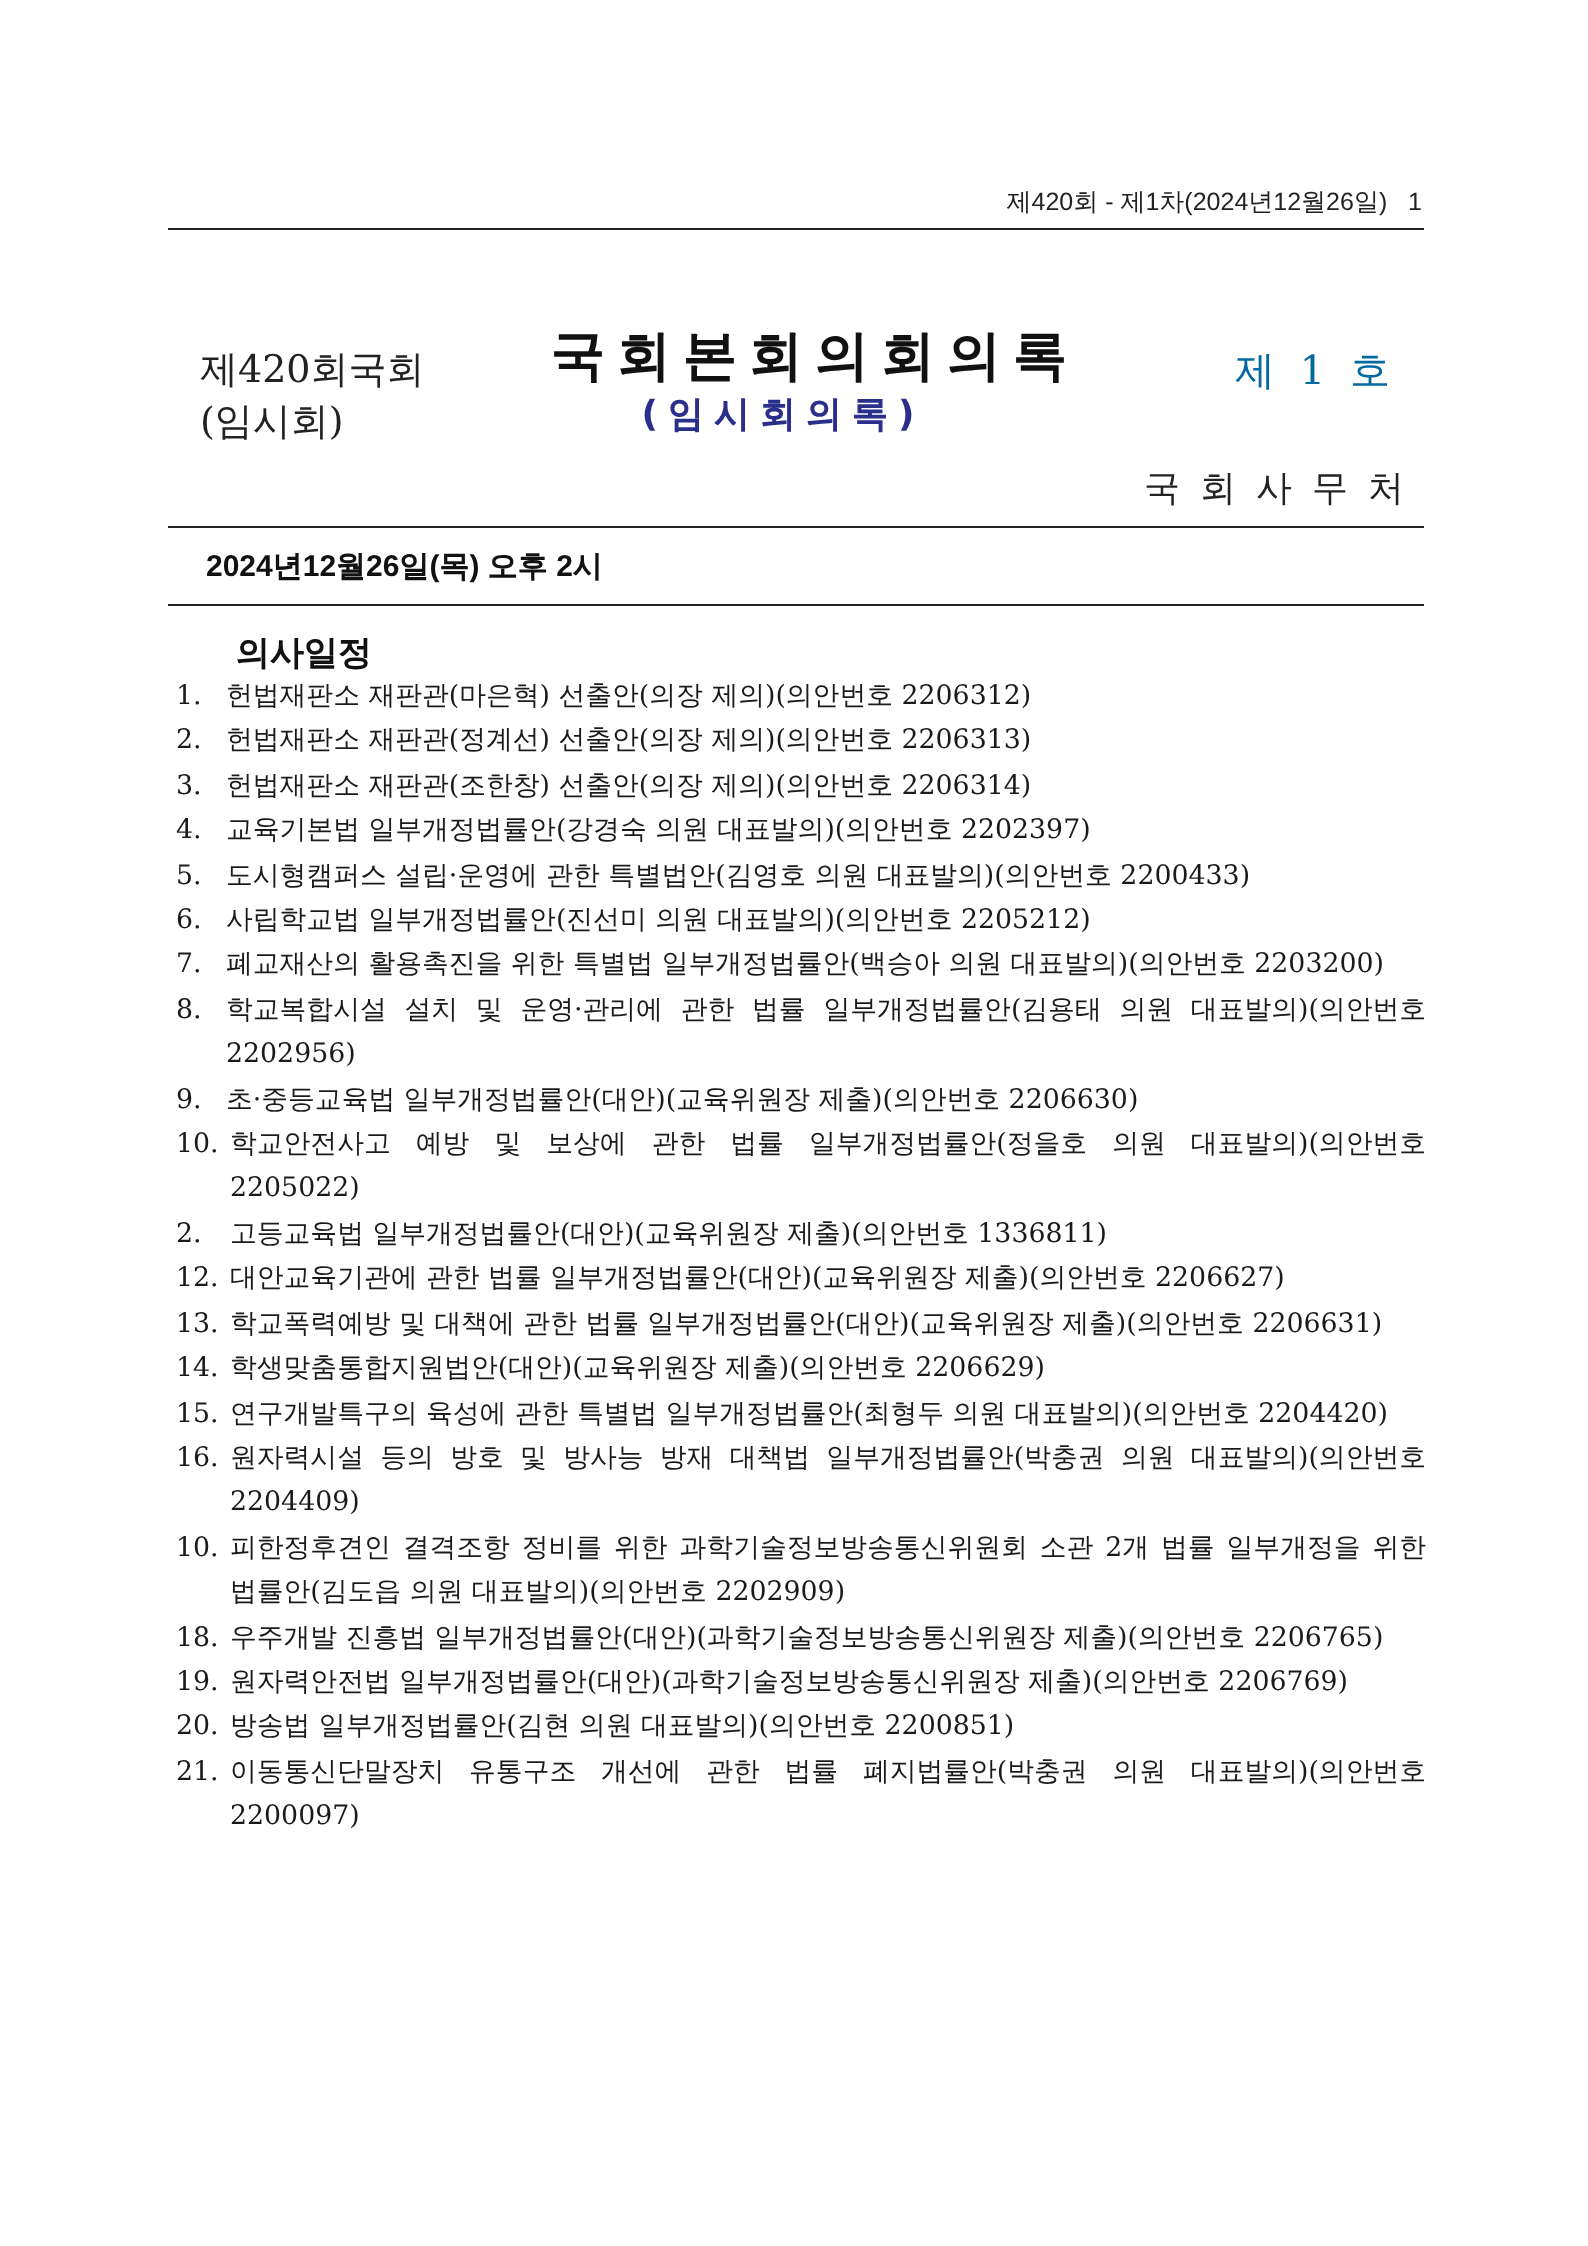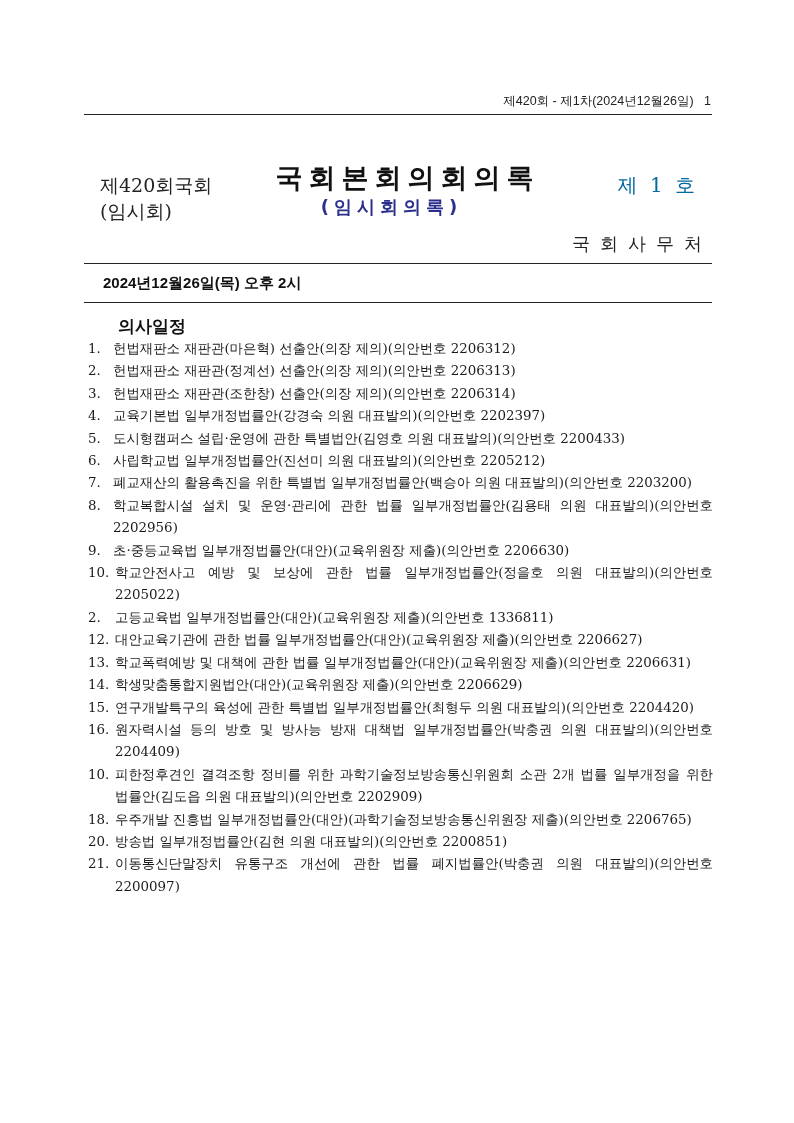--- a/index.html
+++ b/index.html
@@ -84,16 +84,17 @@
     <li><span class="num">9.</span><span>초·중등교육법 일부개정법률안(대안)(교육위원장 제출)(의안번호 2206630)</span></li>
     <li class="two-digit"><span class="num">10.</span><span>학교안전사고 예방 및 보상에 관한 법률 일부개정법률안(정을호 의원 대표발의)(의안번호 2205022)</span></li>
     <li class="two-digit"><span class="num">2.</span><span>고등교육법 일부개정법률안(대안)(교육위원장 제출)(의안번호 1336811)</span></li>
     <li class="two-digit"><span class="num">12.</span><span>대안교육기관에 관한 법률 일부개정법률안(대안)(교육위원장 제출)(의안번호 2206627)</span></li>
     <li class="two-digit"><span class="num">13.</span><span>학교폭력예방 및 대책에 관한 법률 일부개정법률안(대안)(교육위원장 제출)(의안번호 2206631)</span></li>
     <li class="two-digit"><span class="num">14.</span><span>학생맞춤통합지원법안(대안)(교육위원장 제출)(의안번호 2206629)</span></li>
     <li class="two-digit"><span class="num">15.</span><span>연구개발특구의 육성에 관한 특별법 일부개정법률안(최형두 의원 대표발의)(의안번호 2204420)</span></li>
     <li class="two-digit"><span class="num">16.</span><span>원자력시설 등의 방호 및 방사능 방재 대책법 일부개정법률안(박충권 의원 대표발의)(의안번호 2204409)</span></li>
     <li class="two-digit"><span class="num">10.</span><span>피한정후견인 결격조항 정비를 위한 과학기술정보방송통신위원회 소관 2개 법률 일부개정을 위한 법률안(김도읍 의원 대표발의)(의안번호 2202909)</span></li>
     <li class="two-digit"><span class="num">18.</span><span>우주개발 진흥법 일부개정법률안(대안)(과학기술정보방송통신위원장 제출)(의안번호 2206765)</span></li>
+    <li class="two-digit"><span class="num">19.</span><span>원자력안전법 일부개정법률안(대안)(과학기술정보방송통신위원장 제출)(의안번호 2206769)</span></li>
     <li class="two-digit"><span class="num">20.</span><span>방송법 일부개정법률안(김현 의원 대표발의)(의안번호 2200851)</span></li>
     <li class="two-digit"><span class="num">21.</span><span>이동통신단말장치 유통구조 개선에 관한 법률 폐지법률안(박충권 의원 대표발의)(의안번호 2200097)</span></li>
   </ol>
 </div>
 
 </body></html>

